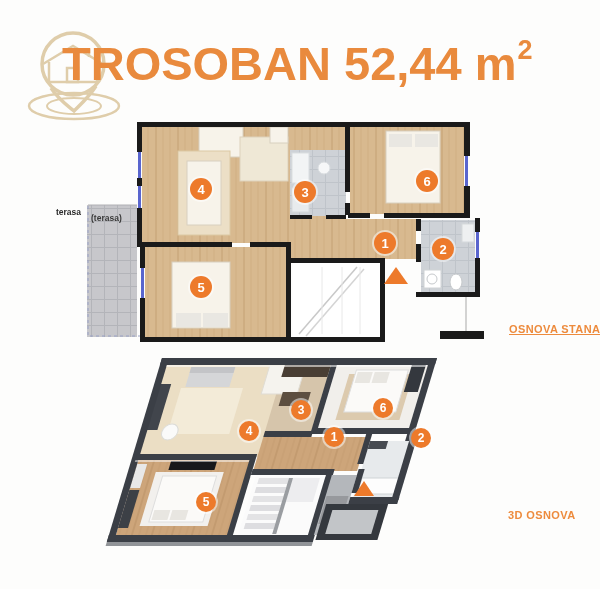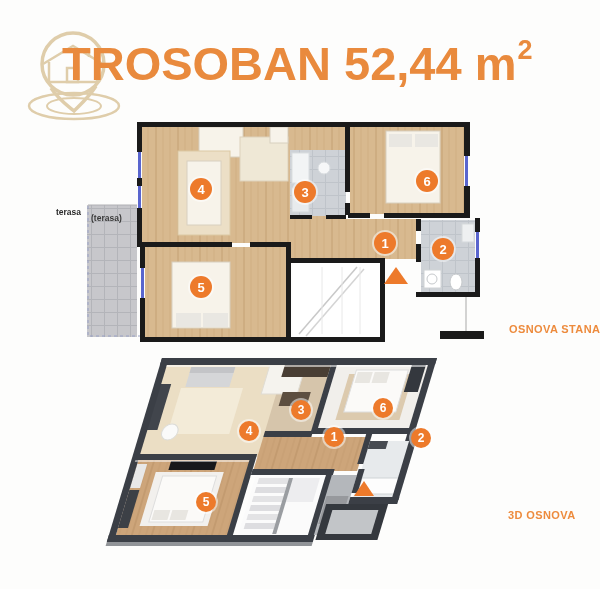--- a/index.html
+++ b/index.html
@@ -9,21 +9,21 @@
   }
   *{margin:0;padding:0;box-sizing:border-box;}
   html,body{width:600px;height:589px;overflow:hidden;}
   body{font-family:"Liberation Sans",sans-serif;background:var(--background);position:relative;}
   .stage{position:absolute;left:0;top:0;width:600px;height:589px;background:var(--background);}
   .watermark{position:absolute;left:12px;top:18px;opacity:.9;}
   .title{position:absolute;left:62px;top:38px;font-size:47px;font-weight:bold;color:var(--accent);
          letter-spacing:0;white-space:nowrap;line-height:1.1;}
   .title sup{font-size:27px;font-weight:bold;vertical-align:top;position:relative;top:-2px;left:1px;}
   .plan-label{position:absolute;font-weight:bold;color:var(--label);font-size:11px;letter-spacing:.4px;white-space:nowrap;}
-  .lbl-2d{left:509px;top:323px;}
+  .lbl-2d{left:509px;top:323px;text-decoration:underline;}
   .lbl-3d{left:508px;top:509px;}
   .terrace-label{position:absolute;left:56px;top:199px;font-size:8.5px;font-weight:bold;color:var(--dark-text);margin-top:8px;}
   .terrace-note{position:absolute;left:91px;top:213px;font-size:8.5px;font-weight:bold;color:#3a3a3a;}
   .badge{position:absolute;border-radius:50%;background:var(--badge);color:var(--badge-text);
          display:flex;align-items:center;justify-content:center;font-weight:bold;
          box-shadow:0 0 0 2px rgba(255,255,255,.5);z-index:6;}
   .marker{position:absolute;width:0;height:0;border-style:solid;border-color:transparent;z-index:6;}
   svg{position:absolute;left:0;top:0;}
   .wall{fill:var(--wall-2d);}
   .w3{fill:var(--wall-3d);}

